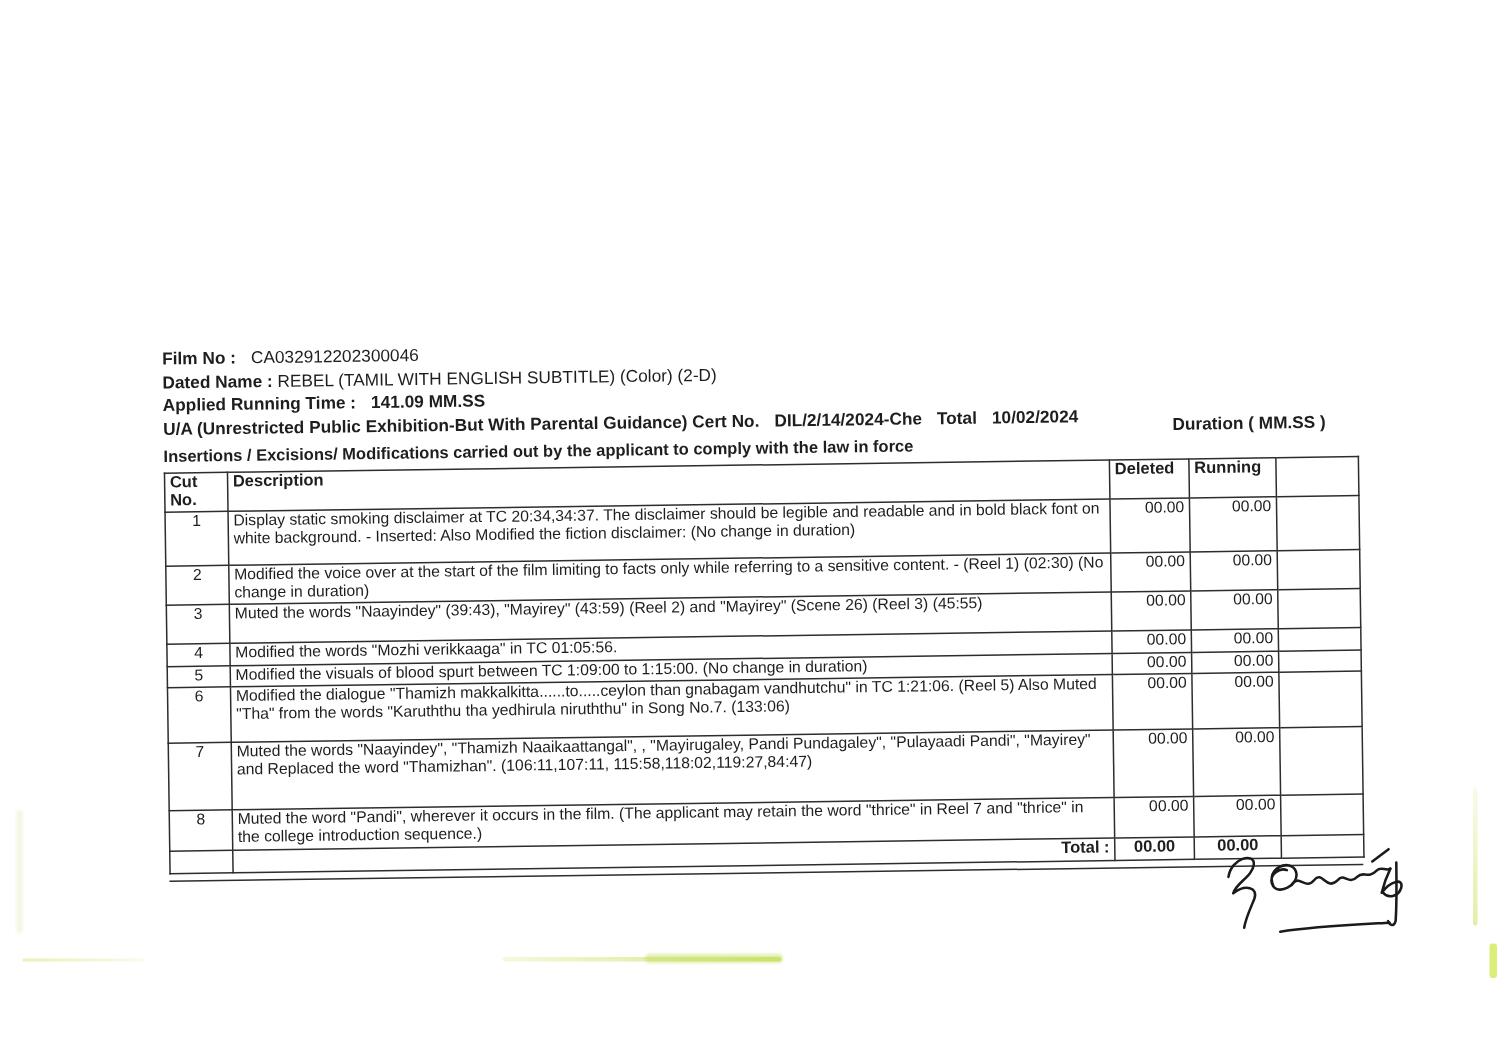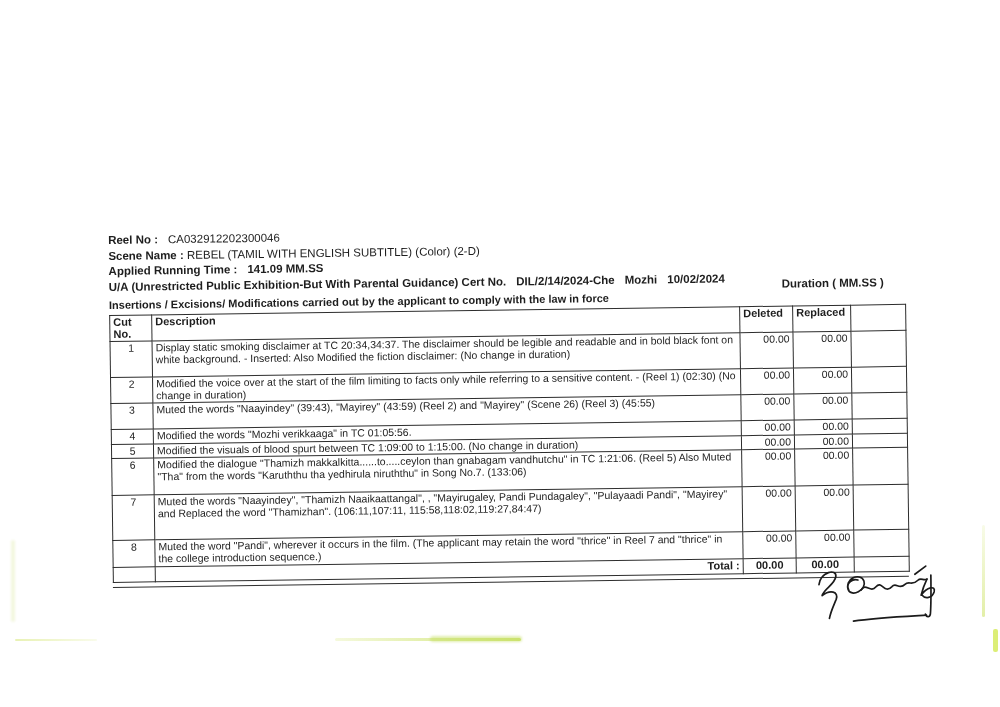--- a/index.html
+++ b/index.html
@@ -60,30 +60,30 @@
 <div class="art art-h2"></div>
 <div class="art art-h2b"></div>
 <div class="art art-v1"></div>
 <div class="art art-v2"></div>
 <div class="art art-v3"></div>
 
 <div class="doc">
 
   <div class="meta">
     <div>
-      <span class="b">Reel No :</span><span class="gap"></span><span class="val">CA032912202300046</span>
+      <span class="b">Film No :</span><span class="gap"></span><span class="val">CA032912202300046</span>
     </div>
     <div>
-      <span class="b">Scene Name :</span> <span class="val">REBEL (TAMIL WITH ENGLISH SUBTITLE) (Color) (2-D)</span>
+      <span class="b">Dated Name :</span> <span class="val">REBEL (TAMIL WITH ENGLISH SUBTITLE) (Color) (2-D)</span>
     </div>
     <div>
       <span class="b">Applied Running Time :</span><span class="gap"></span><span class="b">141.09 MM.SS</span>
     </div>
     <div>
-      <span class="b">U/A (Unrestricted Public Exhibition-But With Parental Guidance) Cert No.</span><span class="gap"></span><span class="b">DIL/2/14/2024-Che</span><span class="gap"></span><span class="b">Mozhi</span><span class="gap"></span><span class="b">10/02/2024</span>
+      <span class="b">U/A (Unrestricted Public Exhibition-But With Parental Guidance) Cert No.</span><span class="gap"></span><span class="b">DIL/2/14/2024-Che</span><span class="gap"></span><span class="b">Total</span><span class="gap"></span><span class="b">10/02/2024</span>
     </div>
   </div>
 
   <div class="caption-row">
     <span class="caption">Insertions / Excisions/ Modifications carried out by the applicant to comply with the law in force</span>
     <span class="duration">Duration ( MM.SS )</span>
   </div>
 
   <table class="cuts">
     <colgroup>
@@ -91,21 +91,21 @@
         <col class="col-desc">
         <col class="col-del">
         <col class="col-rep">
         <col class="col-extra">
     </colgroup>
     <thead>
       <tr>
         <th>Cut No.</th>
         <th>Description</th>
         <th class="hdel">Deleted</th>
-        <th class="hrep">Replaced</th>
+        <th class="hrep">Running</th>
         <th></th>
       </tr>
     </thead>
     <tbody id="cuts-body">
         <tr style="height: 36px;">
           <td class="cutno">1</td>
           <td>Display static smoking disclaimer at TC 20:34,34:37. The disclaimer should be legible and readable and in bold black font on white background. - Inserted: Also Modified the fiction disclaimer: (No change in duration)</td>
           <td class="num">00.00</td>
           <td class="num">00.00</td>
           <td></td>

